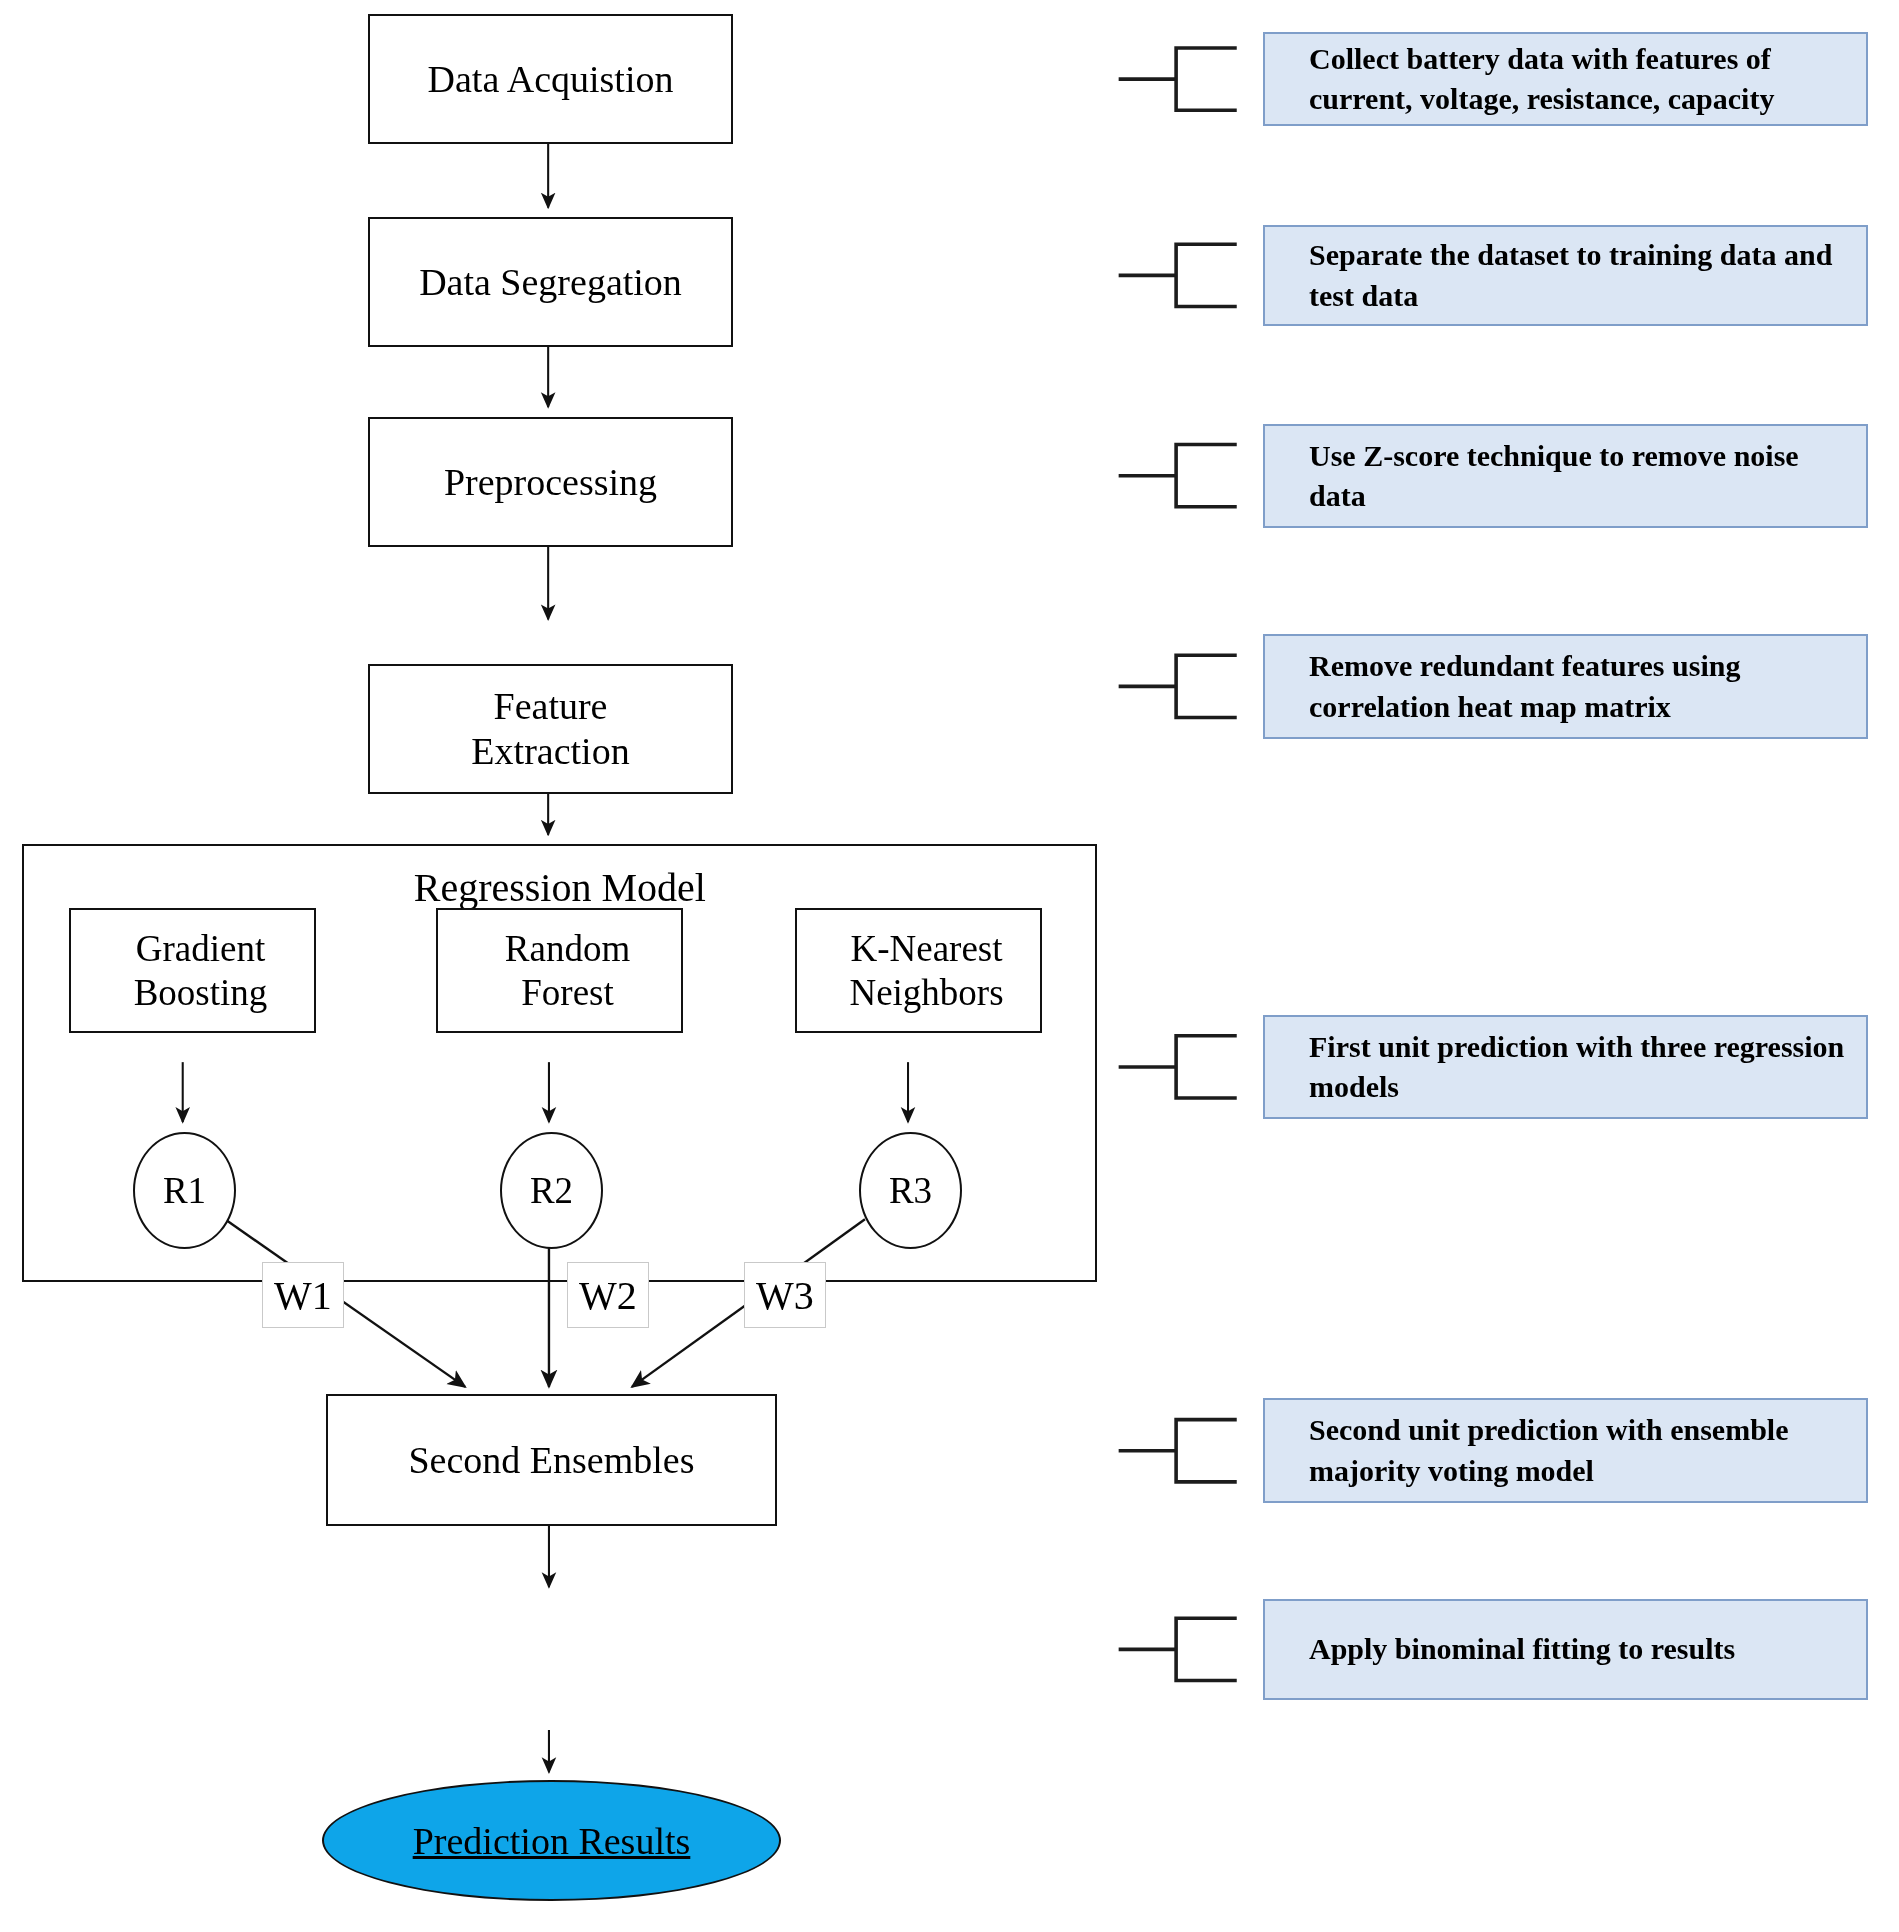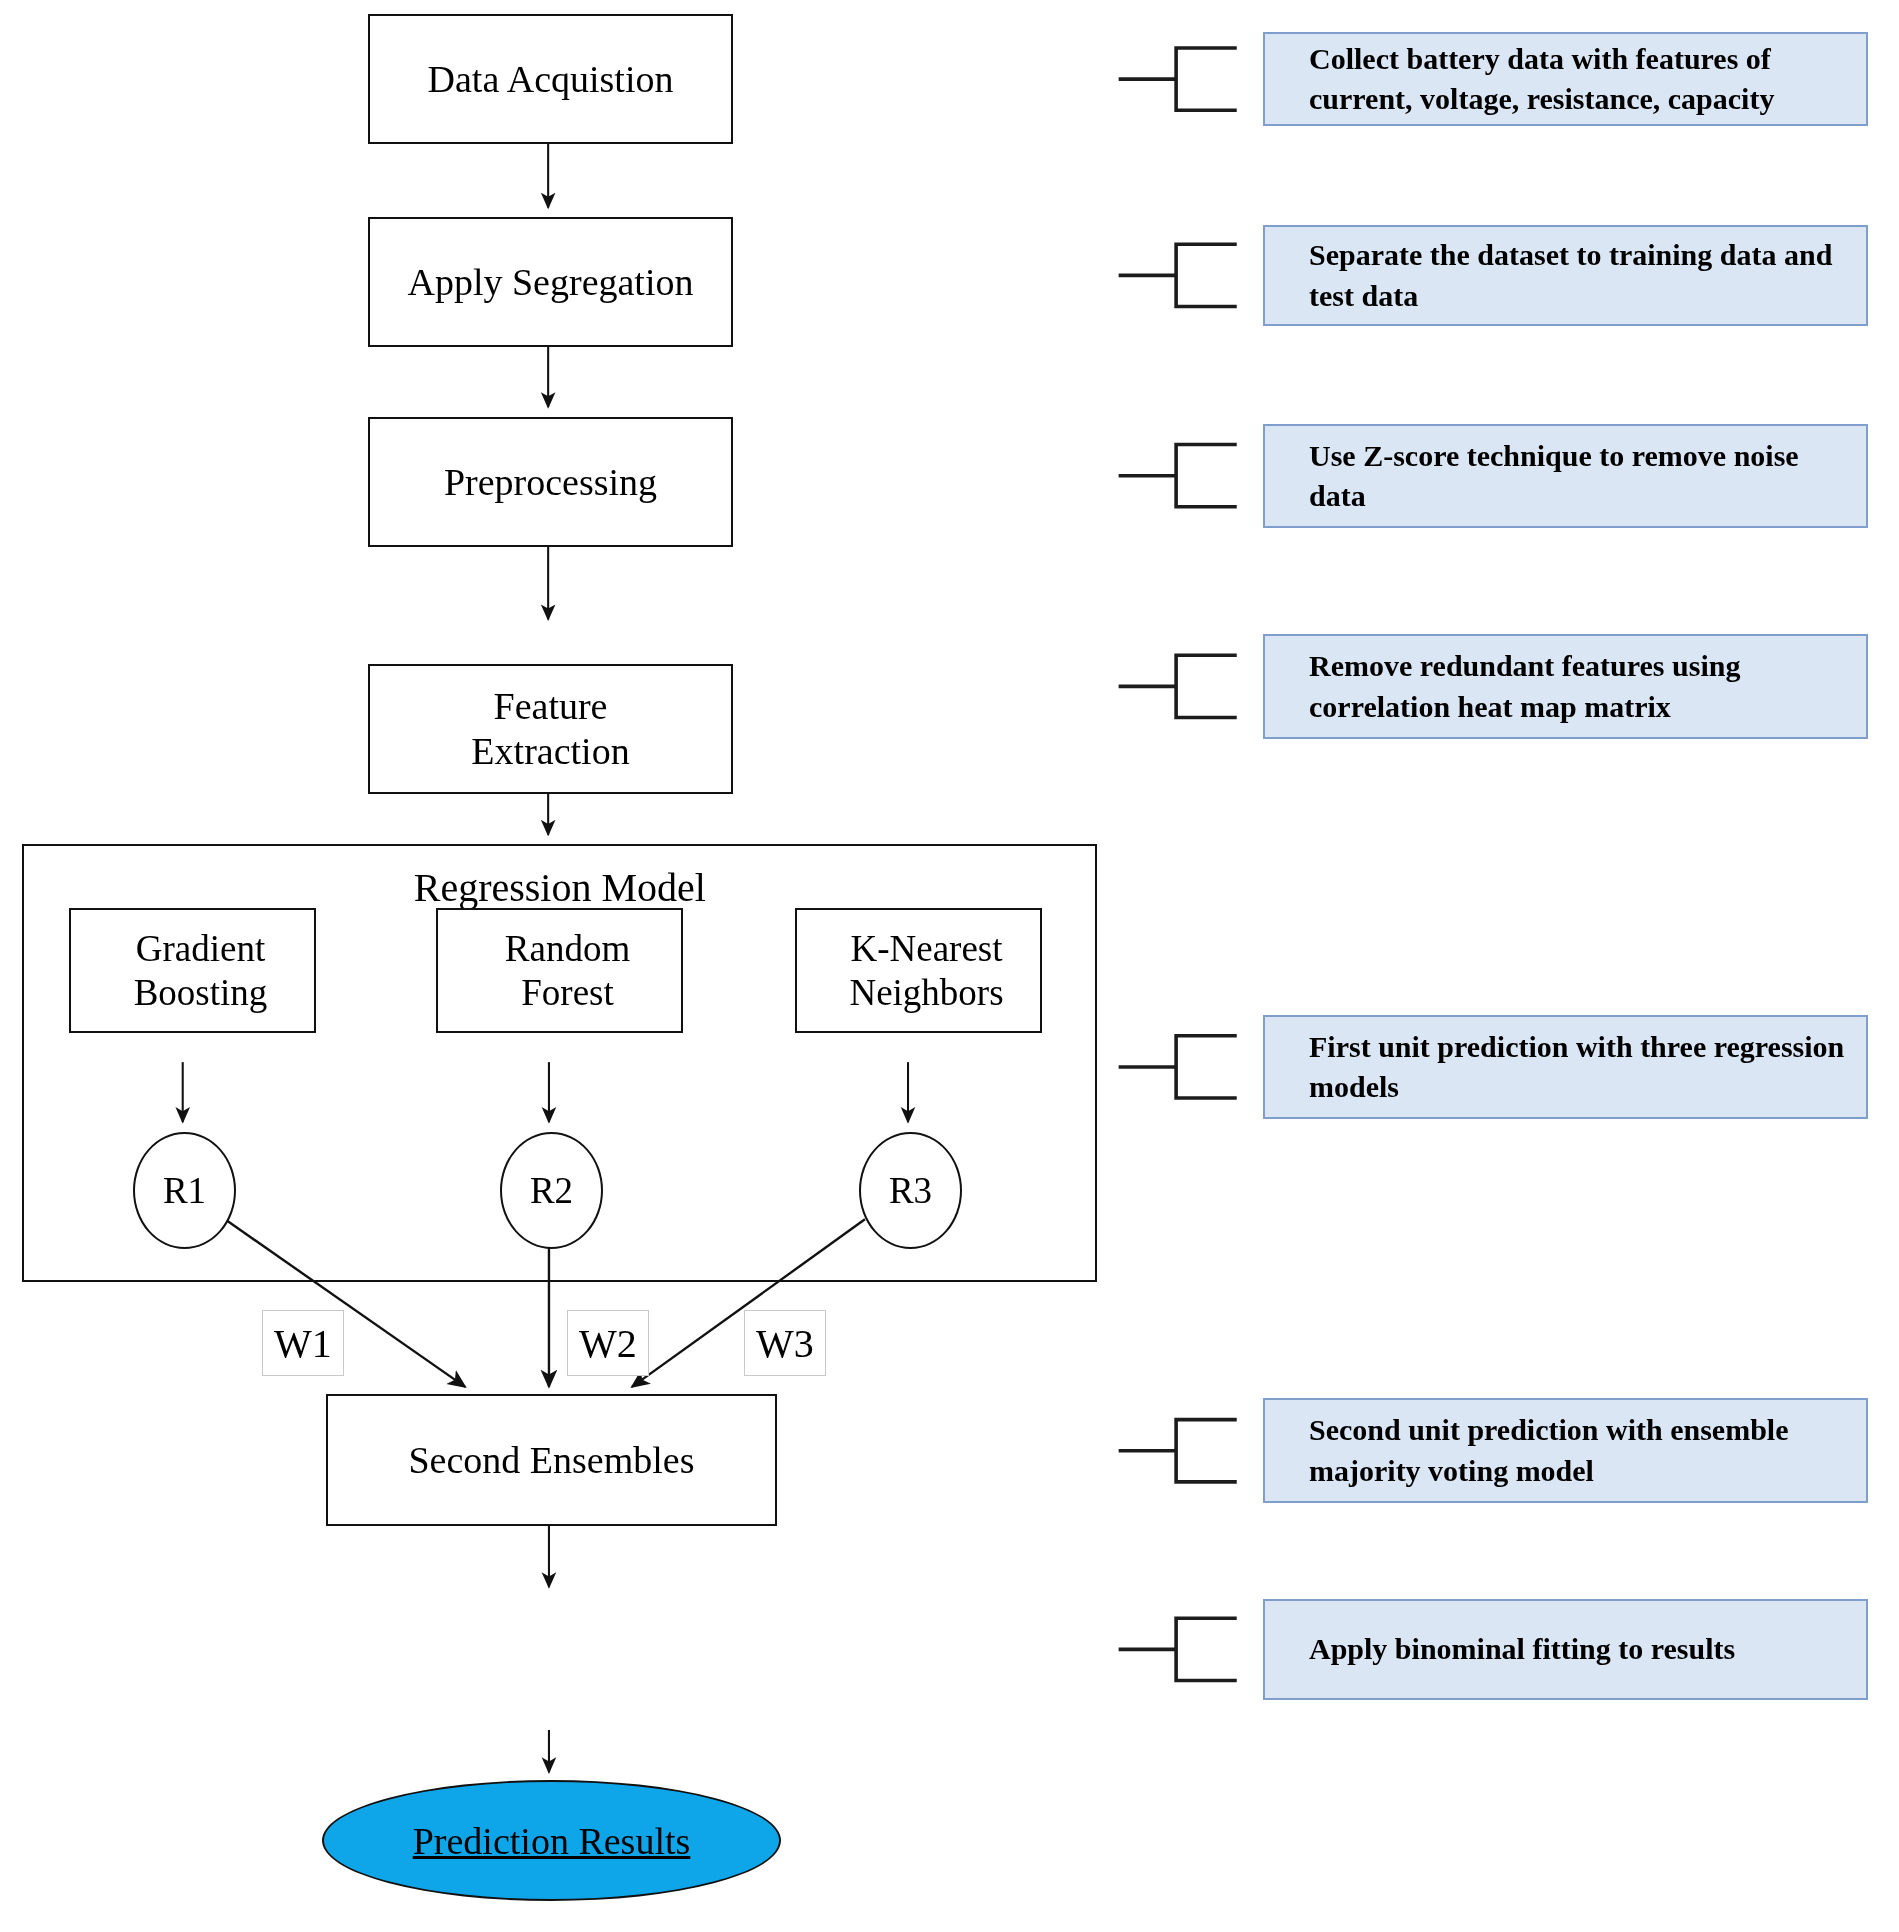--- a/index.html
+++ b/index.html
@@ -23,21 +23,21 @@
     position:absolute;left:0;top:17.6px;width:100%;text-align:center;
     font-size:40px;
   }
   .model{top:908px;width:227px;height:121px;font-size:37px;padding-left:16px;}
   .rcircle{
     position:absolute;top:1132px;width:99px;height:113px;background:#fff;
     border:2.4px solid #111;border-radius:50%;
     display:flex;align-items:center;justify-content:center;font-size:37px;
   }
   .wlabel{
-    position:absolute;top:1310px;width:80px;height:64px;background:#ffffff;
+    position:absolute;top:1262px;width:80px;height:64px;background:#ffffff;
     border:1.6px solid #c9c9c9;display:flex;align-items:center;justify-content:center;
     font-size:40px;
   }
   .terminal{
     position:absolute;left:322px;top:1780px;width:455px;height:117px;
     background:#0ea5e9;border:2.4px solid #111;border-radius:50%;
     display:flex;align-items:center;justify-content:center;font-size:38px;text-decoration:underline;
   }
   .ann{
     position:absolute;left:1263px;width:605px;background:#dbe6f4;
@@ -103,21 +103,21 @@
         <line x1="1402" y1="2067" x2="1474" y2="2067"></line>
         <polyline points="1550,2028 1474,2028 1474,2106 1550,2106"></polyline>
       </g>
     </g>
   </svg>
 
   <div class="fbox step" style="top:14.4px">
     <span class="lbl">Data Acquistion</span>
   </div>
   <div class="fbox step" style="top:217px">
-    <span class="lbl">Apply Segregation</span>
+    <span class="lbl">Data Segregation</span>
   </div>
   <div class="fbox step" style="top:417px">
     <span class="lbl">Preprocessing</span>
   </div>
   <div class="fbox step" style="top:664px">
     <span class="lbl">Feature
 Extraction</span>
   </div>
 
   <div class="bigbox">

